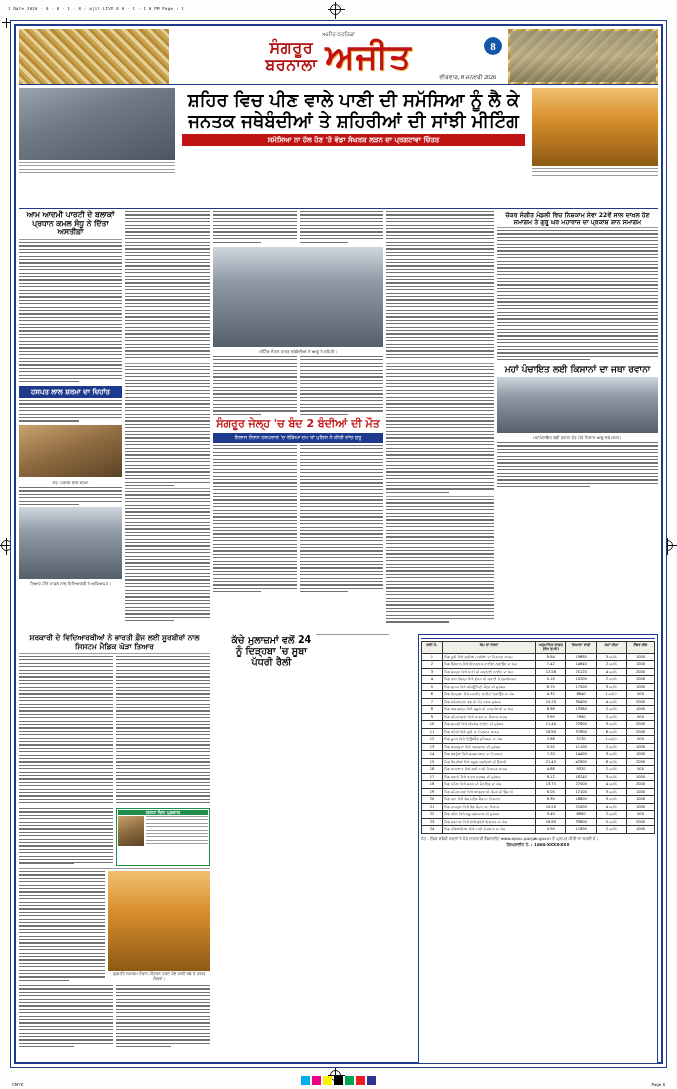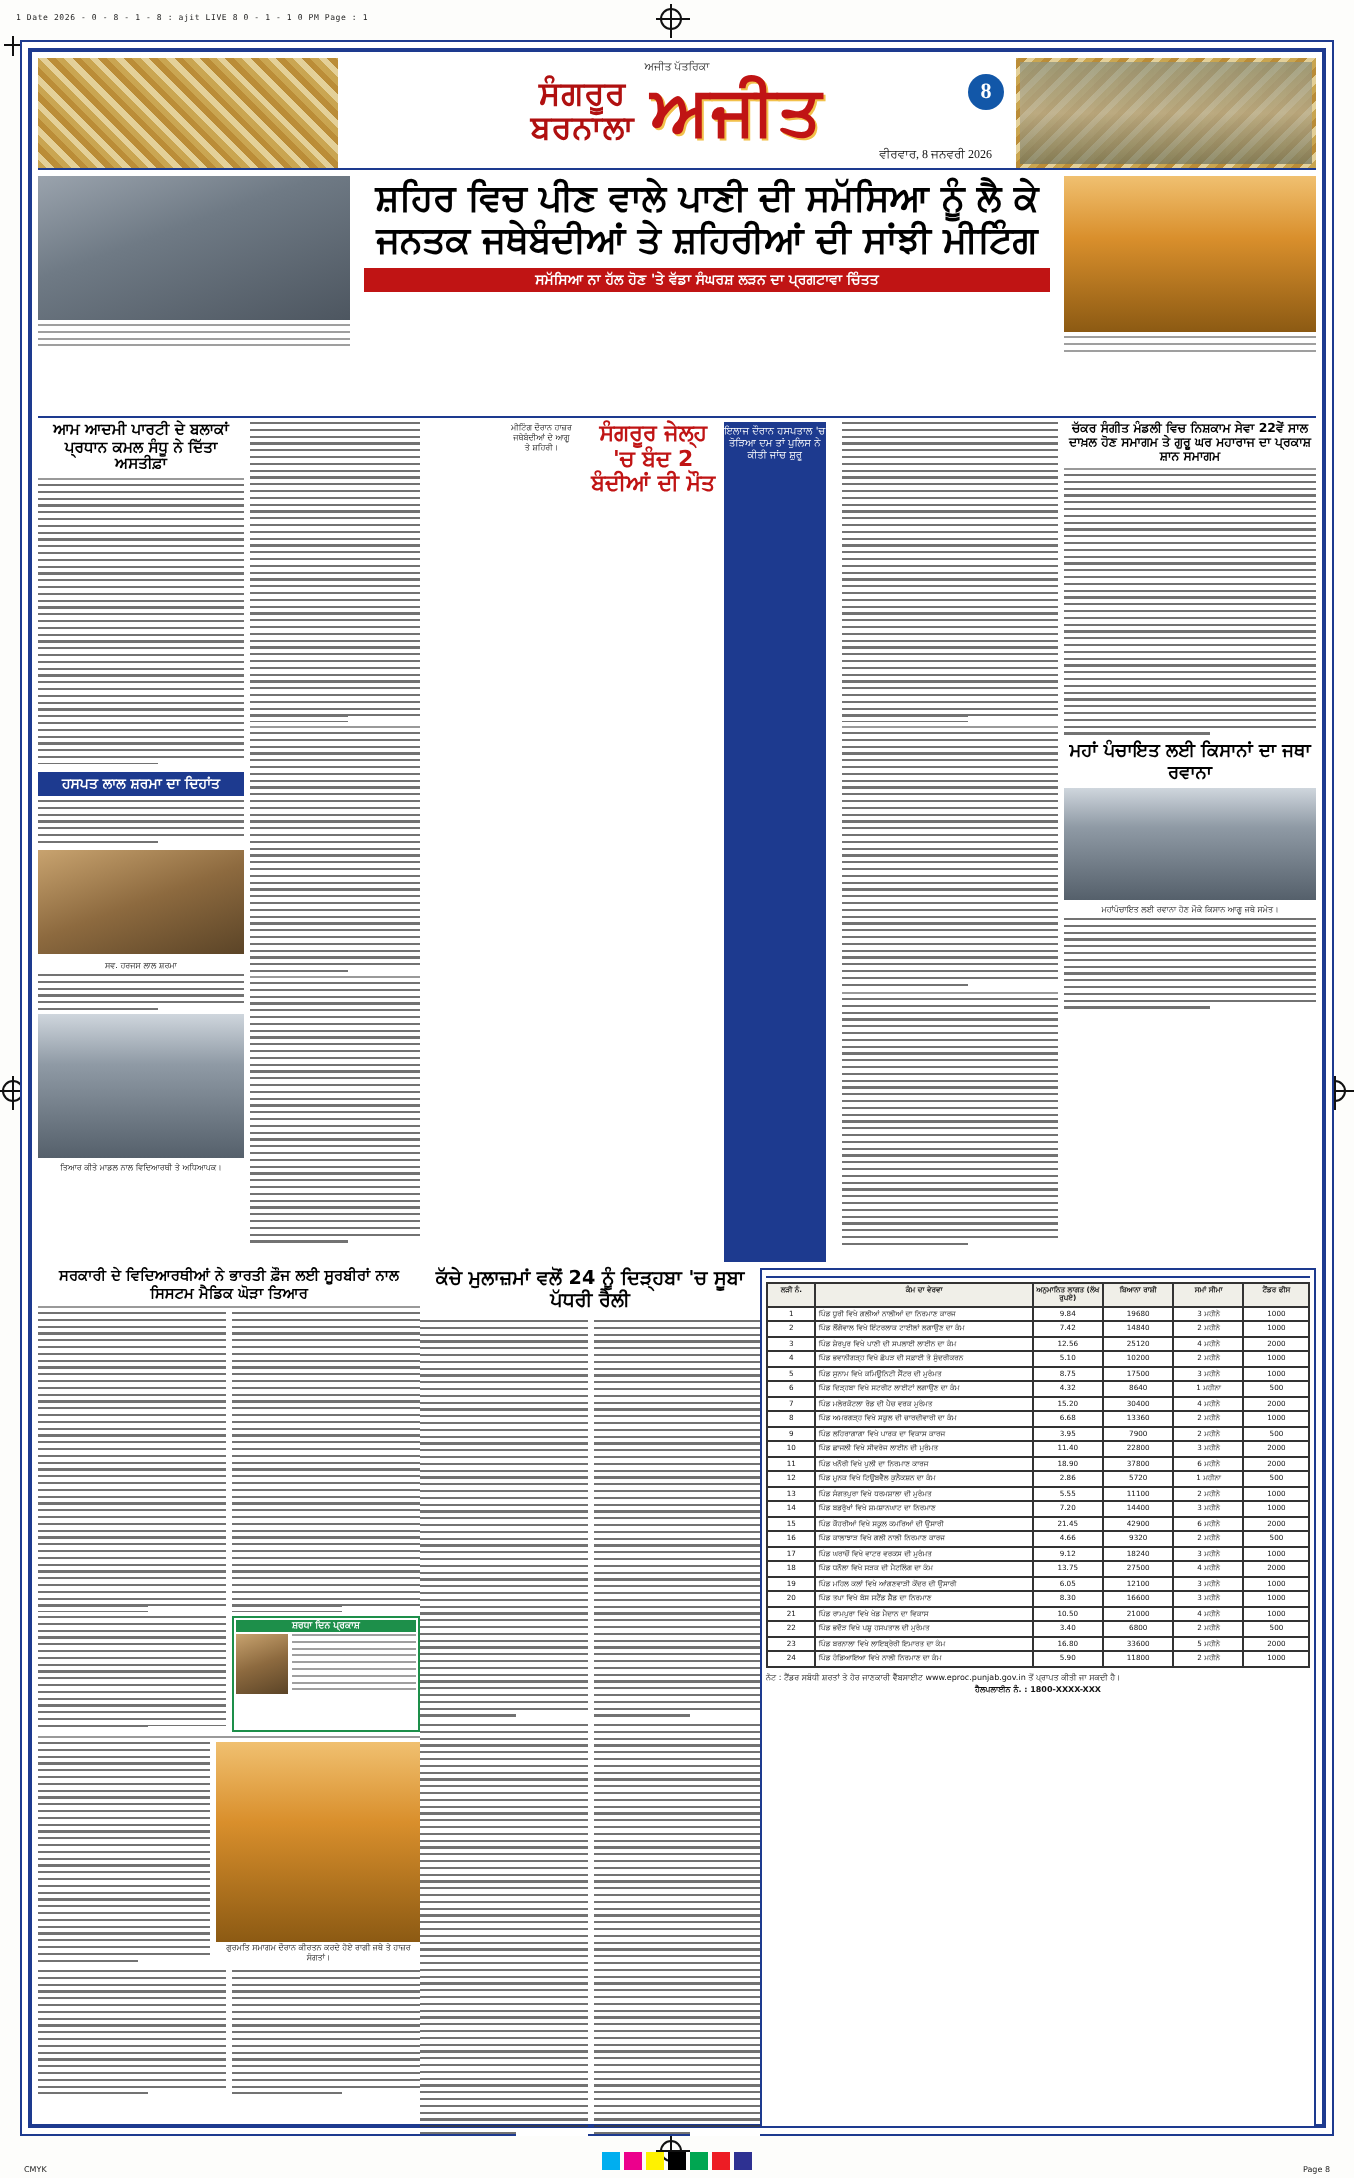--- a/index.html
+++ b/index.html
@@ -256,21 +256,21 @@
         </div>
 
         <div style="width:85px; display:flex; flex-direction:column; gap:2px;">
           <div class="col-text ragged" style="height:150px;"></div>
           <div class="rule thin"></div>
           <div class="col-text ragged" style="height:120px;"></div>
           <div class="rule thin"></div>
           <div class="col-text ragged" style="height:132px;"></div>
         </div>
 
-        <div style="width:170px; display:flex; flex-direction:row; gap:2px;margin-left:35px;">
+        <div style="width:170px; display:flex; flex-direction:column; gap:2px;">
           <div style="display:flex; gap:3px;">
             <div class="col-text ragged" style="height:34px; width:50%;"></div>
             <div class="col-text ragged" style="height:34px; width:50%;"></div>
           </div>
           <div class="photo crowd" style="height:100px;"></div>
           <div class="tiny center">ਮੀਟਿੰਗ ਦੌਰਾਨ ਹਾਜ਼ਰ ਜਥੇਬੰਦੀਆਂ ਦੇ ਆਗੂ ਤੇ ਸ਼ਹਿਰੀ।</div>
           <div style="display:flex; gap:3px;">
             <div class="col-text ragged" style="height:60px; width:50%;"></div>
             <div class="col-text ragged" style="height:60px; width:50%;"></div>
           </div>
@@ -294,21 +294,21 @@
           <div class="hl" style="font-size:6.2px;">ਚੱਕਰ ਸੰਗੀਤ ਮੰਡਲੀ ਵਿਚ ਨਿਸ਼ਕਾਮ ਸੇਵਾ 22ਵੇਂ ਸਾਲ ਦਾਖ਼ਲ ਹੋਣ ਸਮਾਗਮ ਤੇ ਗੁਰੂ ਘਰ ਮਹਾਰਾਜ ਦਾ ਪ੍ਰਕਾਸ਼ ਸ਼ਾਨ ਸਮਾਗਮ</div>
           <div class="rule thin"></div>
           <div class="col-text ragged" style="height:132px;"></div>
           <div class="hl" style="font-size:9px;">ਮਹਾਂ ਪੰਚਾਇਤ ਲਈ ਕਿਸਾਨਾਂ ਦਾ ਜਥਾ ਰਵਾਨਾ</div>
           <div class="photo crowd" style="height:56px;"></div>
           <div class="tiny center">ਮਹਾਂਪੰਚਾਇਤ ਲਈ ਰਵਾਨਾ ਹੋਣ ਮੌਕੇ ਕਿਸਾਨ ਆਗੂ ਜਥੇ ਸਮੇਤ।</div>
           <div class="col-text ragged" style="height:46px;"></div>
         </div>
       </div>
 
-      <div style="display:flex; gap:0; margin-top:3px; height:430px;justify-content:flex-end;">
+      <div style="display:flex; gap:19px; margin-top:3px; height:430px;justify-content:flex-end;">
 
         <div style="width:191px; display:flex; flex-direction:column; gap:2px;">
           <div class="hl" style="font-size:7.4px;">ਸਰਕਾਰੀ ਦੇ ਵਿਦਿਆਰਥੀਆਂ ਨੇ ਭਾਰਤੀ ਫ਼ੌਜ ਲਈ ਸੂਰਬੀਰਾਂ ਨਾਲ ਸਿਸਟਮ ਮੈਡਿਕ ਘੋੜਾ ਤਿਆਰ</div>
           <div class="rule thin"></div>
           <div style="display:flex; gap:3px;">
             <div class="col-text ragged" style="height:150px; width:50%;"></div>
             <div class="col-text ragged" style="height:150px; width:50%;"></div>
           </div>
           <div style="display:flex; gap:3px;">
             <div class="col-text ragged" style="height:58px; width:50%;"></div>
@@ -327,21 +327,21 @@
               <div class="photo saffron" style="height:100px;"></div>
               <div class="tiny center">ਗੁਰਮਤਿ ਸਮਾਗਮ ਦੌਰਾਨ ਕੀਰਤਨ ਕਰਦੇ ਹੋਏ ਰਾਗੀ ਜਥੇ ਤੇ ਹਾਜ਼ਰ ਸੰਗਤਾਂ।</div>
             </div>
           </div>
           <div style="display:flex; gap:3px;">
             <div class="col-text ragged" style="height:62px; width:50%;"></div>
             <div class="col-text ragged" style="height:62px; width:50%;"></div>
           </div>
         </div>
 
-        <div style="width:170px; display:flex; flex-direction:column; gap:2px;">
+        <div style="width:170px; display:flex; flex-direction:row; gap:2px;">
           <div class="hl" style="font-size:9.6px;">ਕੱਚੇ ਮੁਲਾਜ਼ਮਾਂ ਵਲੋਂ 24 ਨੂੰ ਦਿੜ੍ਹਬਾ 'ਚ ਸੂਬਾ ਪੱਧਰੀ ਰੈਲੀ</div>
           <div class="rule thin"></div>
           <div style="display:flex; gap:3px;">
             <div class="col-text ragged" style="height:200px; width:50%;"></div>
             <div class="col-text ragged" style="height:200px; width:50%;"></div>
           </div>
           <div style="display:flex; gap:3px;">
             <div class="col-text ragged" style="height:206px; width:50%;"></div>
             <div class="col-text ragged" style="height:206px; width:50%;"></div>
           </div>

